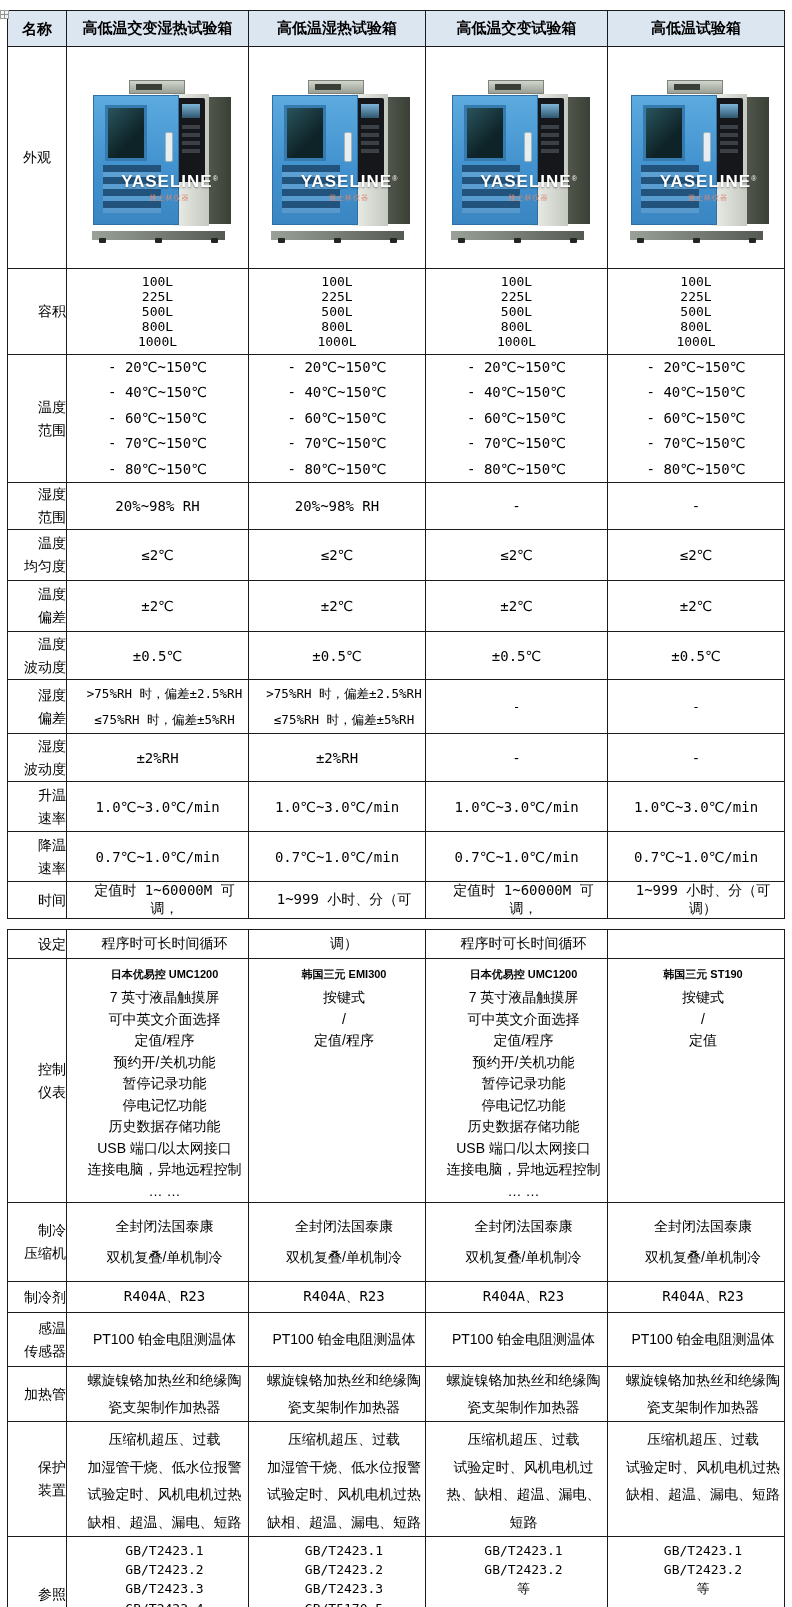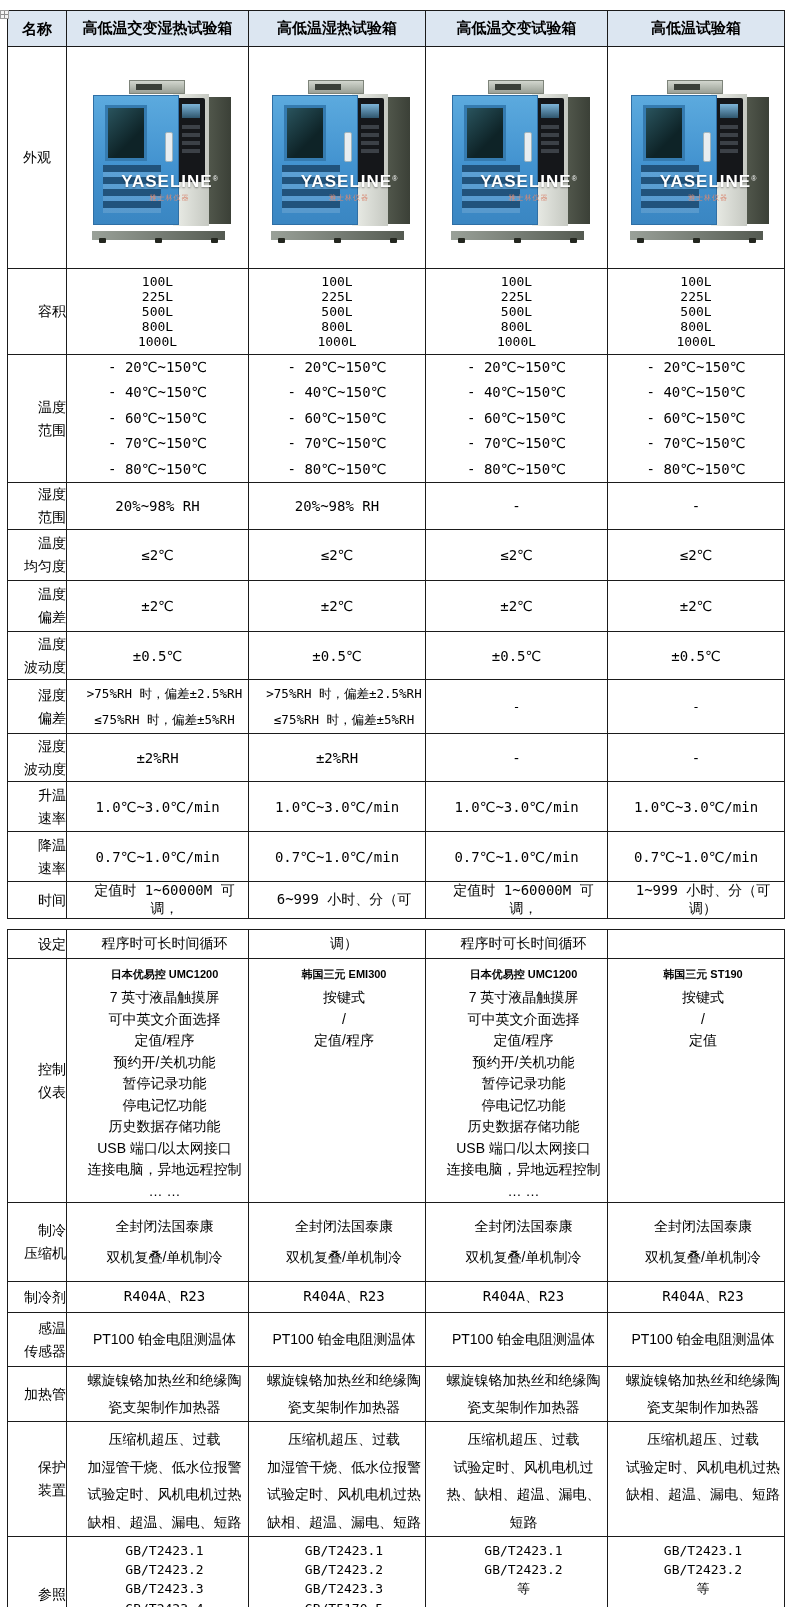--- a/index.html
+++ b/index.html
@@ -324,21 +324,21 @@
       <td class="lbl">降温
 速率</td>
       <td class="val mono">0.7℃~1.0℃/min</td>
       <td class="val mono">0.7℃~1.0℃/min</td>
       <td class="val mono">0.7℃~1.0℃/min</td>
       <td class="val mono">0.7℃~1.0℃/min</td>
     </tr>
     <tr class="r-timetop">
       <td class="lbl">时间</td>
       <td class="val left mono">定值时 1~60000M 可调，</td>
-      <td class="val left mono">6~999 小时、分（可</td>
+      <td class="val left mono">1~999 小时、分（可</td>
       <td class="val left mono">定值时 1~60000M 可调，</td>
       <td class="val left mono">1~999 小时、分（可调）</td>
     </tr>
   </tbody>
     </table>
 
   <table class="tbl frag-b">
     <colgroup>
         <col class="c0">
         <col class="c1">

